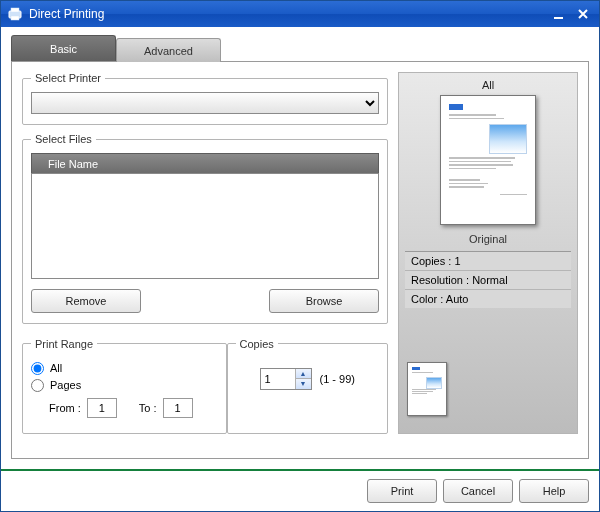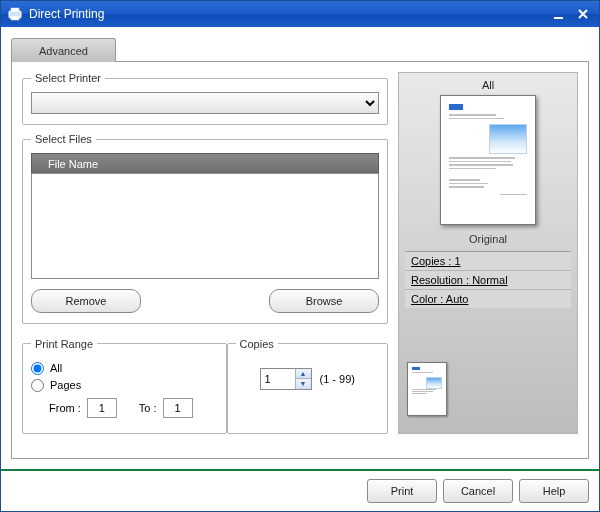--- a/index.html
+++ b/index.html
@@ -129,21 +129,21 @@
     border: 1px solid #8a8a8a;
     border-radius: 3px;
     background: linear-gradient(to bottom, #fdfdfd, #e4e4e4);
     font-size: 11px;
     color: #222;
     padding: 0 10px;
     cursor: default;
     display: inline-flex; align-items: center; justify-content: center;
   }
   .btn-row { display: flex; justify-content: space-between; gap: 14px; }
-  .btn-wide { width: 110px; border-radius: 10px; }
+  .btn-wide { width: 110px; }
   .radio-row { display: flex; align-items: center; gap: 6px; margin: 4px 0; }
   .radio-row input[type=radio] { margin: 0; }
   .numbox {
     width: 30px; height: 20px;
     border: 1px solid #999; background: #fff;
     text-align: center; font-size: 11px;
     padding: 0 2px;
   }
   .from-to { display: flex; align-items: center; gap: 6px; margin-top: 6px; margin-left: 18px; }
   .spin-wrap { display: flex; align-items: center; gap: 8px; justify-content:center; padding-top:10px;}
@@ -184,21 +184,20 @@
     background: linear-gradient(to bottom, #5ea8ec 0%, #cfe6fb 60%, #fff 100%);
     border: 1px solid #bcd3ec;}
   .thumb-img.sm { width:16px; height:12px; top:14px; right:4px;}
   .page-thumb.sm .thumb-logo{ width:8px;height:3px;margin-bottom:2px;}
   .page-thumb.sm .thumb-line{ height:1px; margin:1px 0;}
   .preview-caption { text-align:center; font-size:11px; color:#333; margin: 8px 0 6px 0;}
   .preview-meta {
     border-top: 1px solid #9a9a9a;
     background: #d8d8d8;
     font-size: 11px;
-    text-decoration: underline;
   }
   .preview-meta div {
     padding: 3px 6px;
     border-bottom: 1px solid #b5b5b5;
   }
   .preview-meta div:last-child { border-bottom:none;}
   .orient-body { display:flex; gap:10px; align-items:center; padding-top:4px;}
   .bottom-bar {
     display: flex;
     justify-content: flex-end;
@@ -228,20 +227,23 @@
     </span>
     <span class="win-btn">
       <svg width="12" height="12" viewBox="0 0 12 12">
           <path d="M2 2 L10 10 M10 2 L2 10" stroke="#fff" stroke-width="2"></path>
         </svg>
     </span>
   </div>
 
   <div class="content">
     <div class="tabs">
+      <div class="tab active">
+          <span>Basic</span>
+        </div>
       <div class="tab">
           <span>Advanced</span>
         </div>
     </div>
 
     <div class="tab-body">
 
       <div class="left-top">
         <fieldset class="group">
           <legend>Select Printer</legend>

